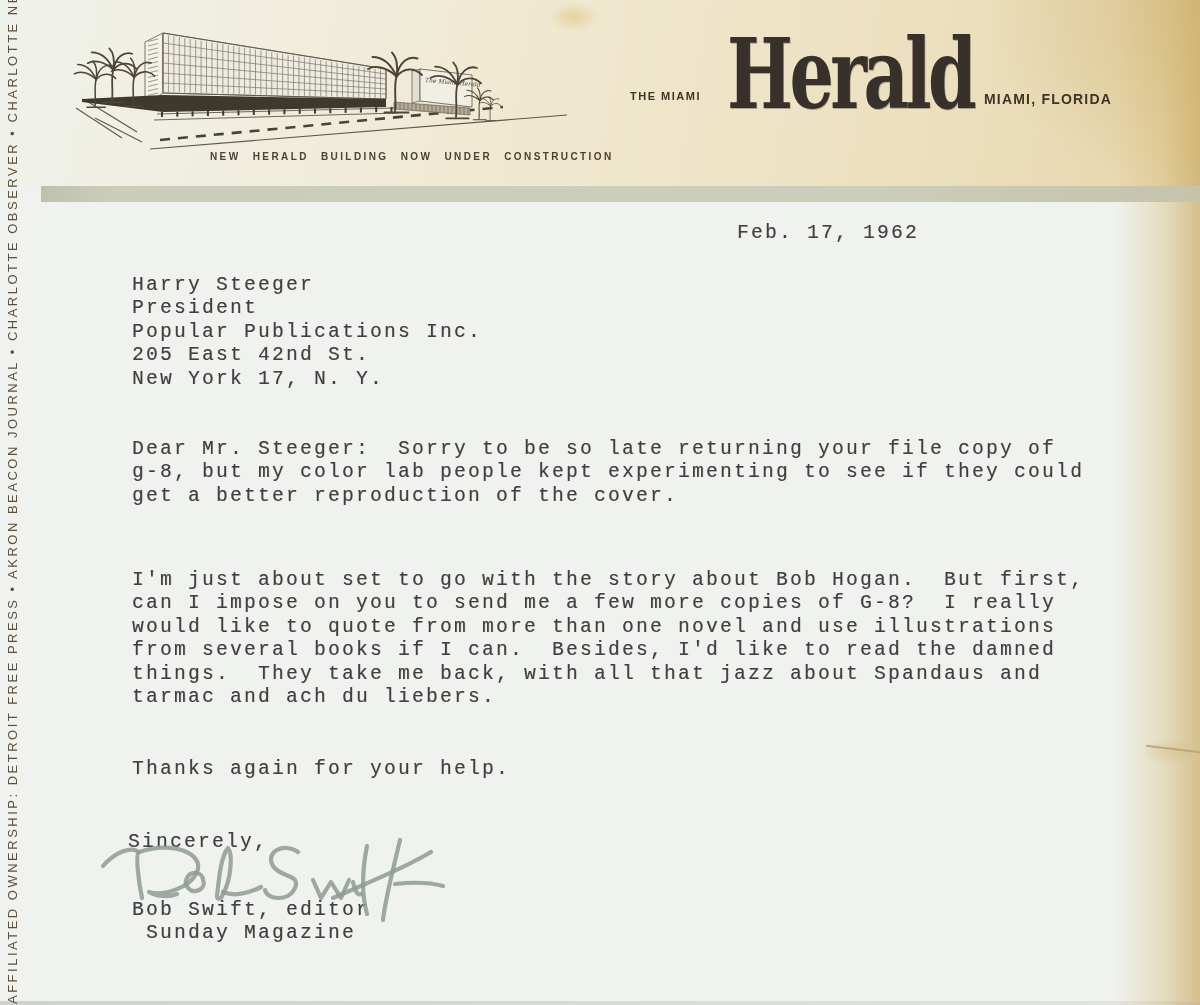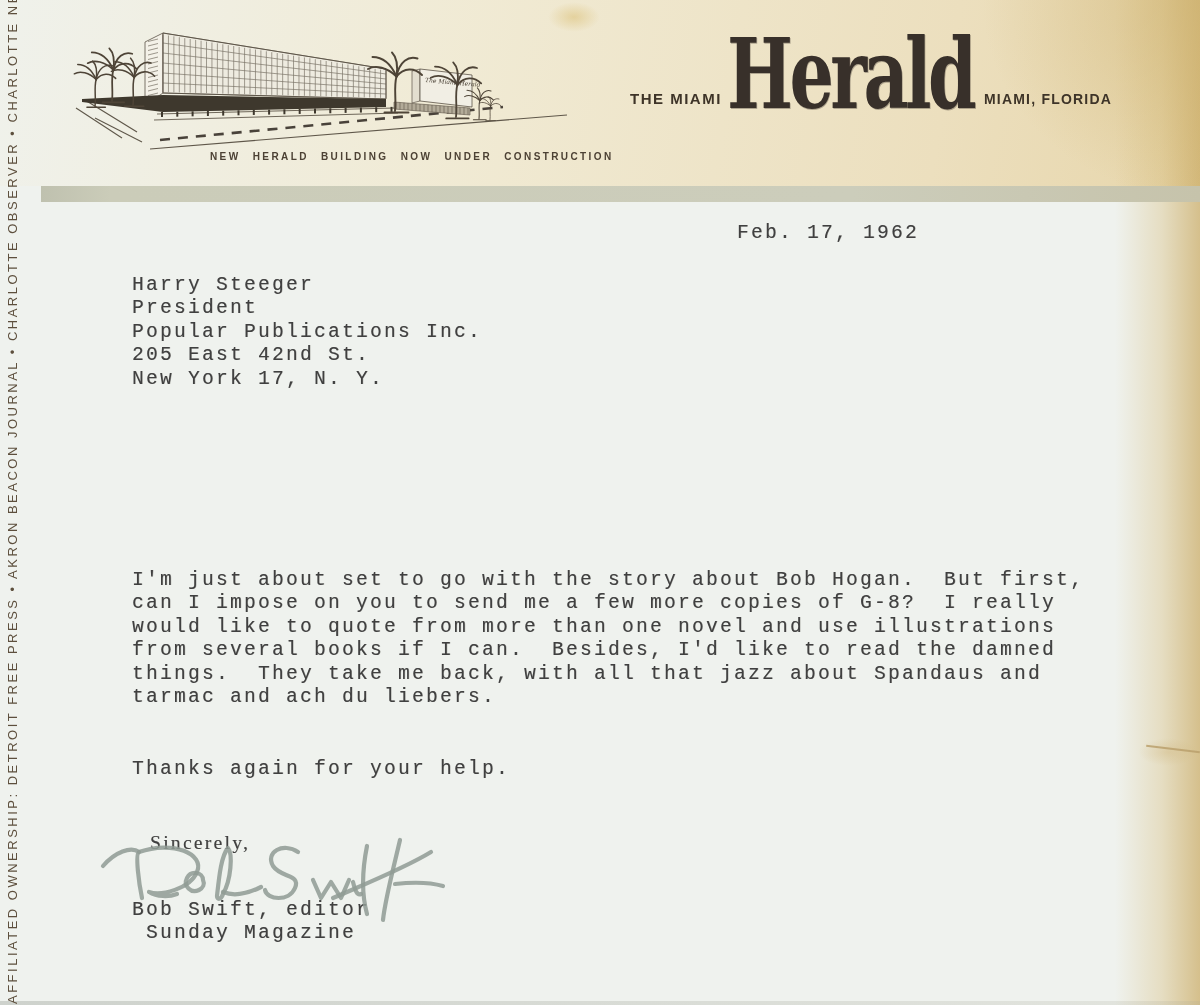--- a/index.html
+++ b/index.html
@@ -24,38 +24,38 @@
     background:rgba(186,160,108,.85);transform:rotate(7deg);}
 
   
   .sidebar{position:absolute;left:5px;top:1004px;width:978px;height:22px;
     transform-origin:0 0;transform:rotate(-90deg);
     font-size:13px;letter-spacing:2.5px;color:#5d4f3d;white-space:nowrap;}
 
   
   .caption{position:absolute;left:210px;top:151px;width:372px;
     font-size:10px;font-weight:bold;letter-spacing:2.4px;word-spacing:7px;color:#4c4134;white-space:nowrap;}
-  .mh-small{position:absolute;font-size:15px;font-weight:bold;letter-spacing:1.5px;color:#3e3428;white-space:nowrap;}
+  .mh-small{position:absolute;font-size:11px;font-weight:bold;letter-spacing:1.5px;color:#3e3428;white-space:nowrap;}
   .mh-left{left:630px;top:90px;}
   .mh-right{left:984px;top:91px;font-size:14px;letter-spacing:1.2px;}
   .mh-name{position:absolute;left:727px;top:24px;
     font-family:"DejaVu Serif",serif;font-weight:bold;font-size:97px;line-height:100px;
     letter-spacing:-5px;color:#38made;color:#38302a;transform:scaleX(.72);transform-origin:0 0;
     text-shadow:1px 1px 0 rgba(56,48,42,.35);white-space:nowrap;}
 
   
   .tw{position:absolute;font-family:"Liberation Mono","DejaVu Sans Mono",monospace;
     font-size:19.5px;line-height:23.4px;letter-spacing:2.3px;color:#404040;
     white-space:pre;text-shadow:.4px .4px .6px rgba(55,52,48,.38);}
   .date{left:737px;top:222px;}
   .recipient{left:132px;top:274px;}
   .para1{left:132px;top:438px;}
   .para2{left:132px;top:569px;}
   .para3{left:132px;top:758px;}
-  .closing{left:150px;top:831px;font-family:Liberation Serif, serif;}
+  .closing{left:128px;top:831px;}
   .signoff{left:132px;top:899px;text-align:center;}
 
   .bsvg{position:absolute;left:62px;top:12px;}
   .sig{position:absolute;left:95px;top:830px;}
 </style>
 </head>
 <body>
 
 <div id="paper">
 
@@ -227,20 +227,23 @@
   <div class="mh-small mh-left">THE MIAMI</div>
   <div class="mh-name">Herald</div>
   <div class="mh-small mh-right">MIAMI, FLORIDA</div>
 
   <div class="tw date">Feb. 17, 1962</div>
   <div class="tw recipient">Harry Steeger
 President
 Popular Publications Inc.
 205 East 42nd St.
 New York 17, N. Y.</div>
+  <div class="tw para1">Dear Mr. Steeger:  Sorry to be so late returning your file copy of
+g-8, but my color lab people kept experimenting to see if they could
+get a better reproduction of the cover.</div>
   <div class="tw para2">I'm just about set to go with the story about Bob Hogan.  But first,
 can I impose on you to send me a few more copies of G-8?  I really
 would like to quote from more than one novel and use illustrations
 from several books if I can.  Besides, I'd like to read the damned
 things.  They take me back, with all that jazz about Spandaus and
 tarmac and ach du liebers.</div>
   <div class="tw para3">Thanks again for your help.</div>
   <div class="tw closing">Sincerely,</div>
   <div class="tw signoff">Bob Swift, editor
 Sunday Magazine</div>

